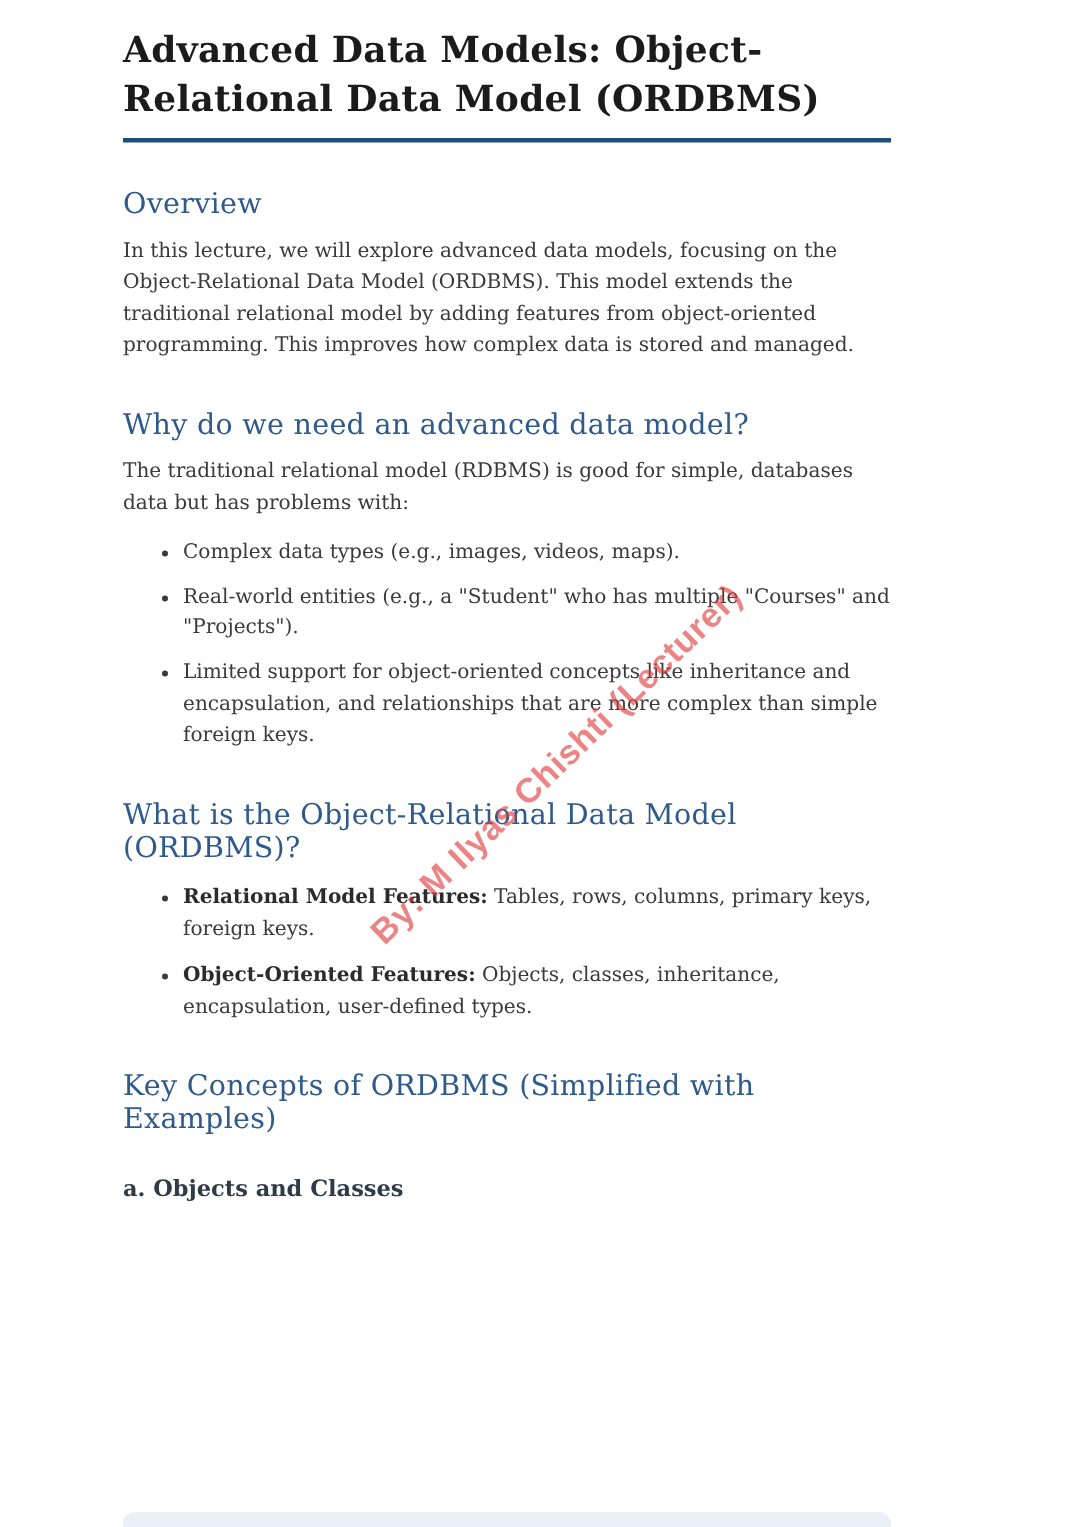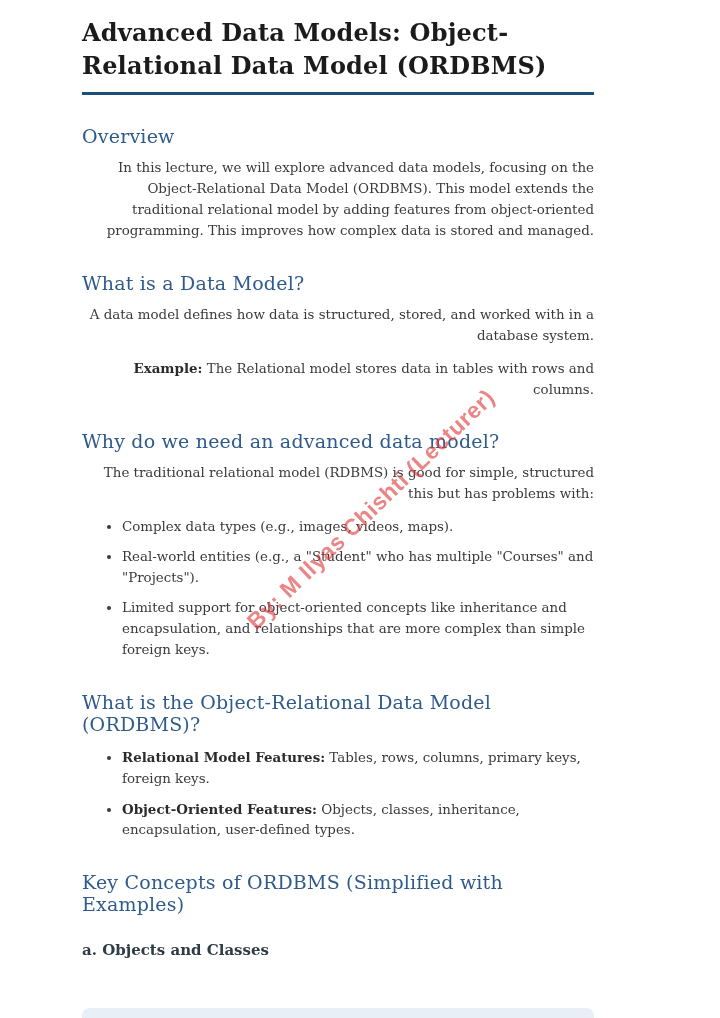--- a/index.html
+++ b/index.html
@@ -26,21 +26,21 @@
   }
   h2.sec {
     font-size: 19px; font-weight: normal; color: #2e5a8c;
     margin: 30px 0 11px 0; letter-spacing: 0.2px;
   }
   h3.subsec {
     font-size: 15px; font-weight: bold; color: #2f3b47;
     margin: 26px 0 10px 0;
   }
   p.body-text {
-    font-size: 13.4px; line-height: 1.56; margin: 11px 0; text-align: right;
+    font-size: 13.4px; line-height: 1.56; margin: 11px 0;
   }
   ul.bullets {
     margin: 12px 0 12px 0; padding-left: 40px;
     font-size: 13.4px; line-height: 1.56;
   }
   ul.bullets li { margin-bottom: 9px; }
   .b { font-weight: bold; color: #2b2b2b; }
   .watermark {
     position: absolute; left: 186px; top: 496px;
     width: 370px; text-align: center;
@@ -63,29 +63,24 @@
 <div class="page">
 
   <h1 class="doc-title">Advanced Data Models: Object-Relational Data Model (ORDBMS)</h1>
   <hr class="title-rule">
 
   <section>
     <h2 class="sec">Overview</h2>
     <p class="body-text">In this lecture, we will explore advanced data models, focusing on the Object-Relational Data Model (ORDBMS). This model extends the traditional relational model by adding features from object-oriented programming. This improves how complex data is stored and managed.</p>
   </section>
 
-  <section>
-    <h2 class="sec">What is a Data Model?</h2>
-    <p class="body-text">A data model defines how data is structured, stored, and worked with in a database system.</p>
-    <p class="body-text"><span class="b">Example:</span><span> The Relational model stores data in tables with rows and columns.</span></p>
-  </section>
 
   <section>
     <h2 class="sec">Why do we need an advanced data model?</h2>
-    <p class="body-text">The traditional relational model (RDBMS) is good for simple, structured this but has problems with:</p>
+    <p class="body-text">The traditional relational model (RDBMS) is good for simple, databases data but has problems with:</p>
     <ul class="bullets">
       <li>Complex data types (e.g., images, videos, maps).</li>
       <li>Real-world entities (e.g., a "Student" who has multiple "Courses" and "Projects").</li>
       <li>Limited support for object-oriented concepts like inheritance and encapsulation, and relationships that are more complex than simple foreign keys.</li>
     </ul>
   </section>
 
   <section>
     <h2 class="sec">What is the Object-Relational Data Model (ORDBMS)?</h2>
     <ul class="bullets">

